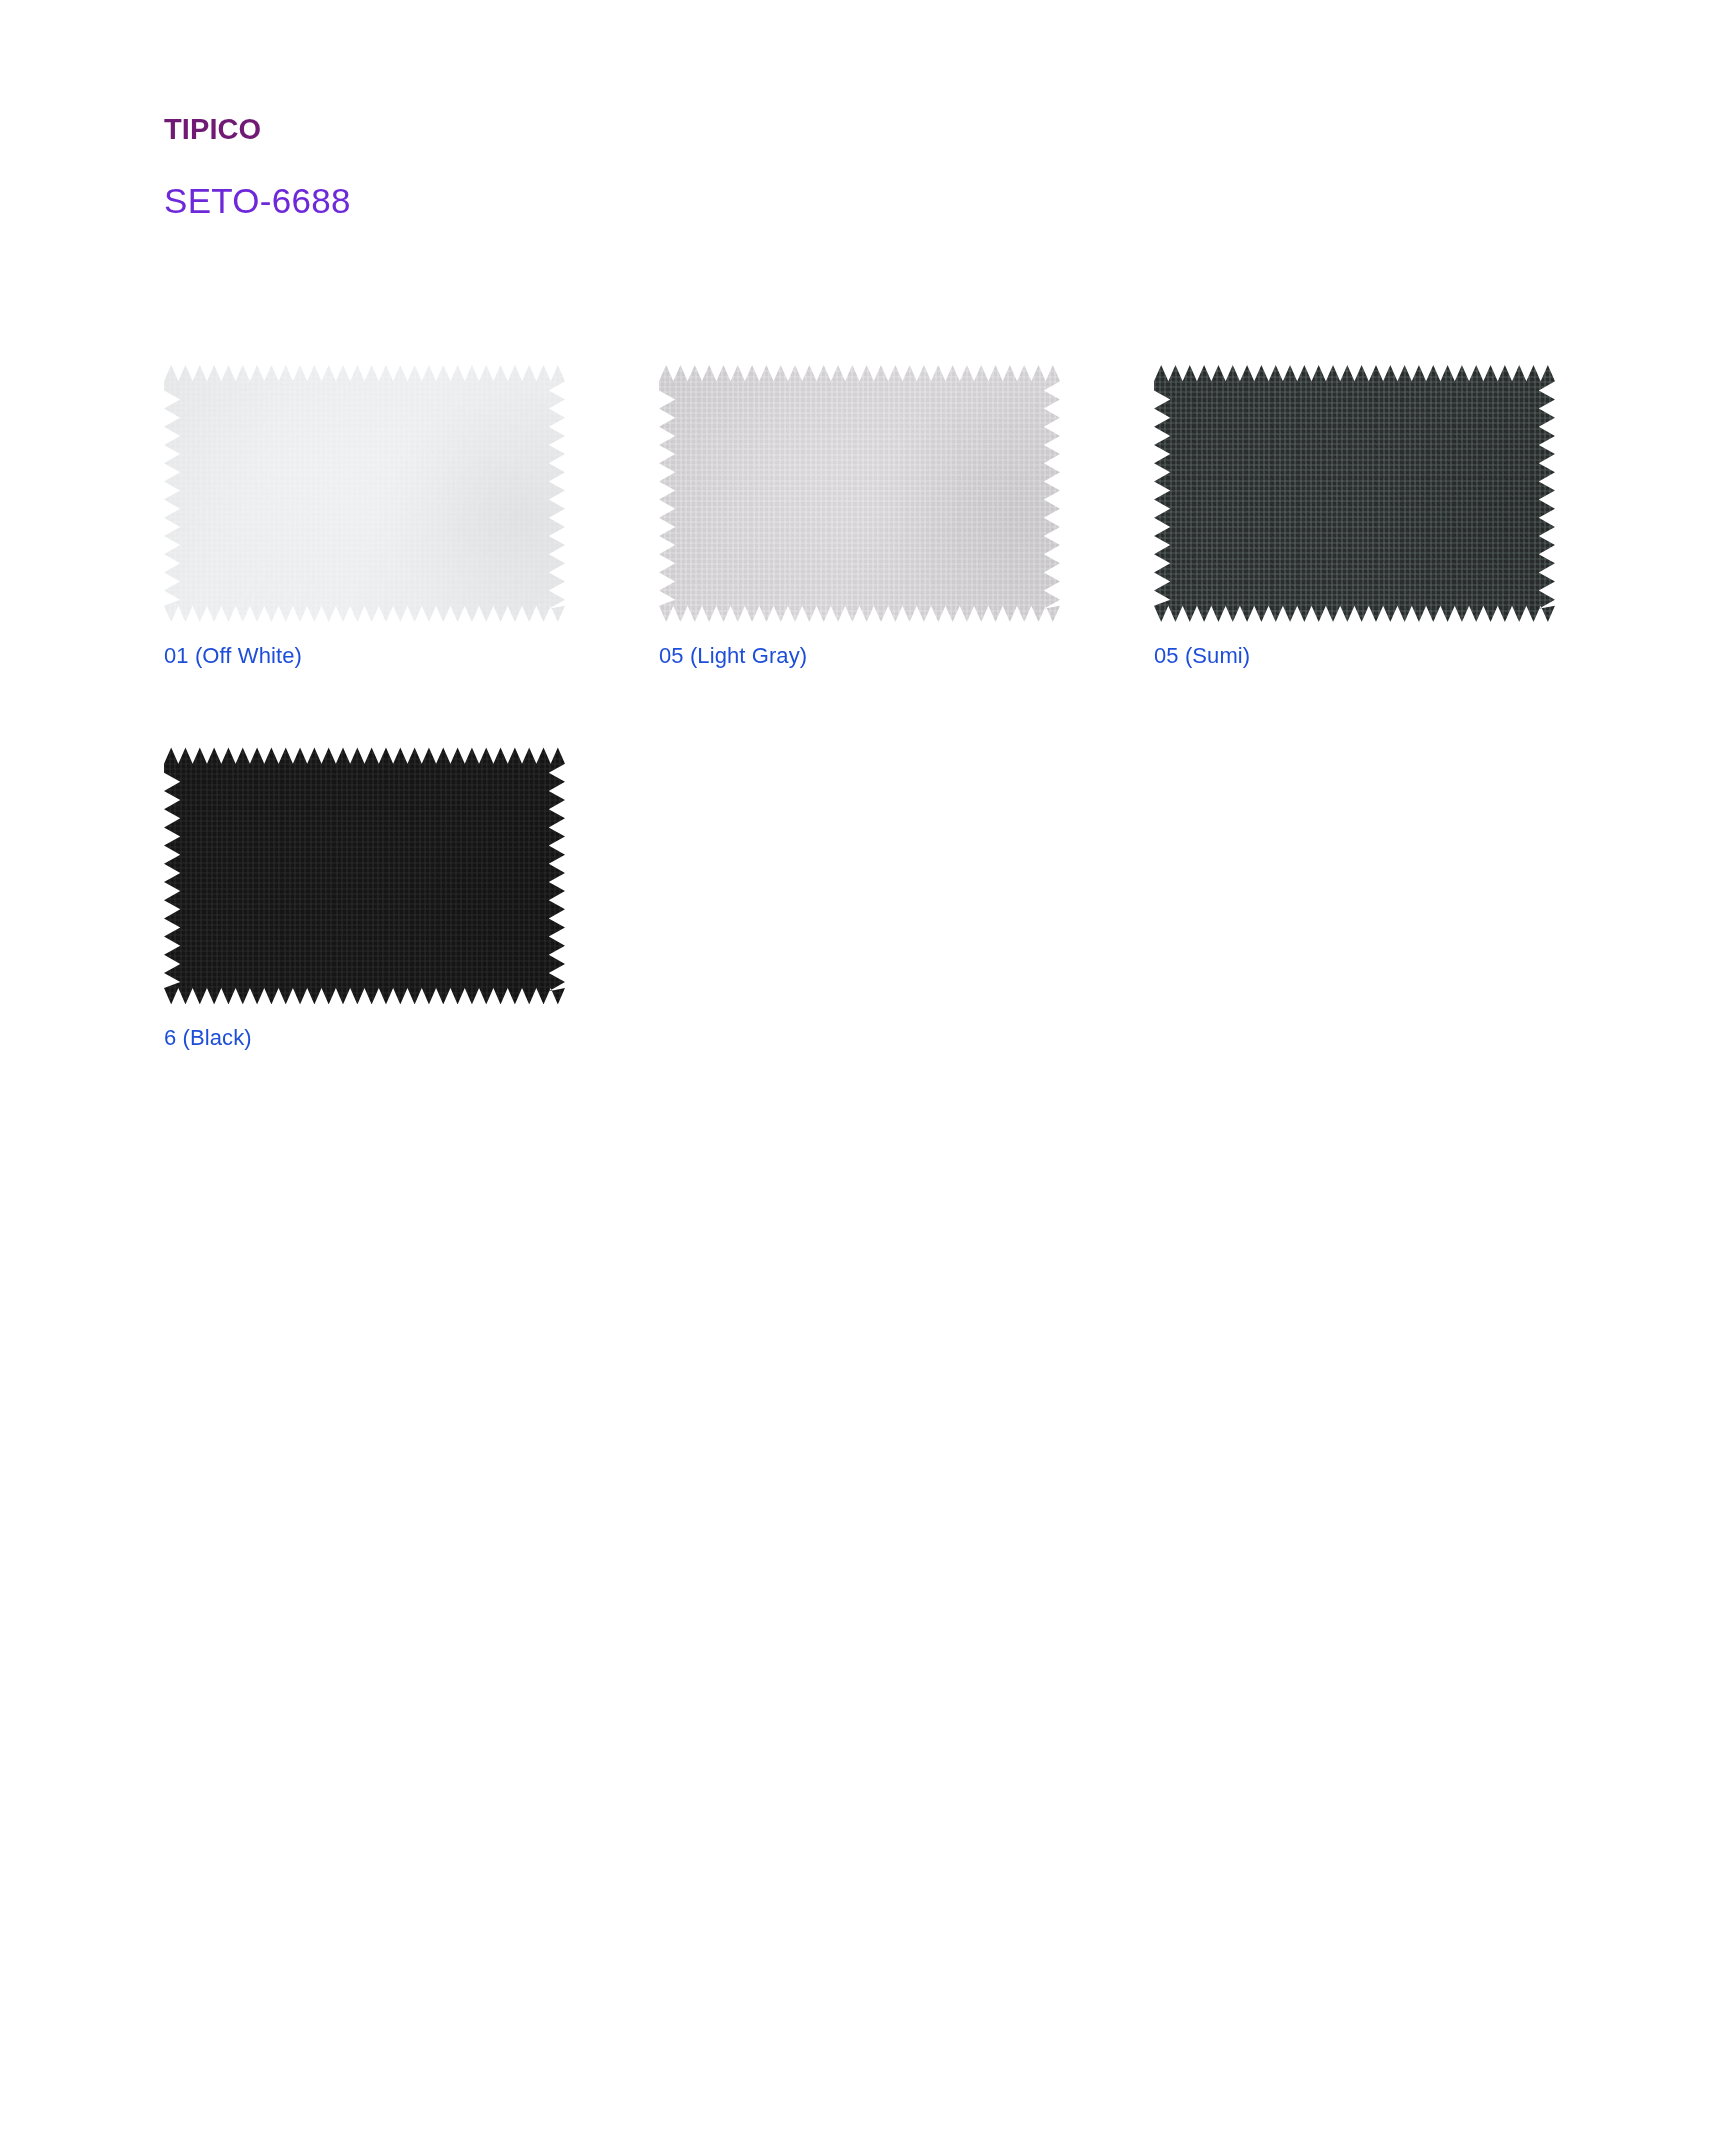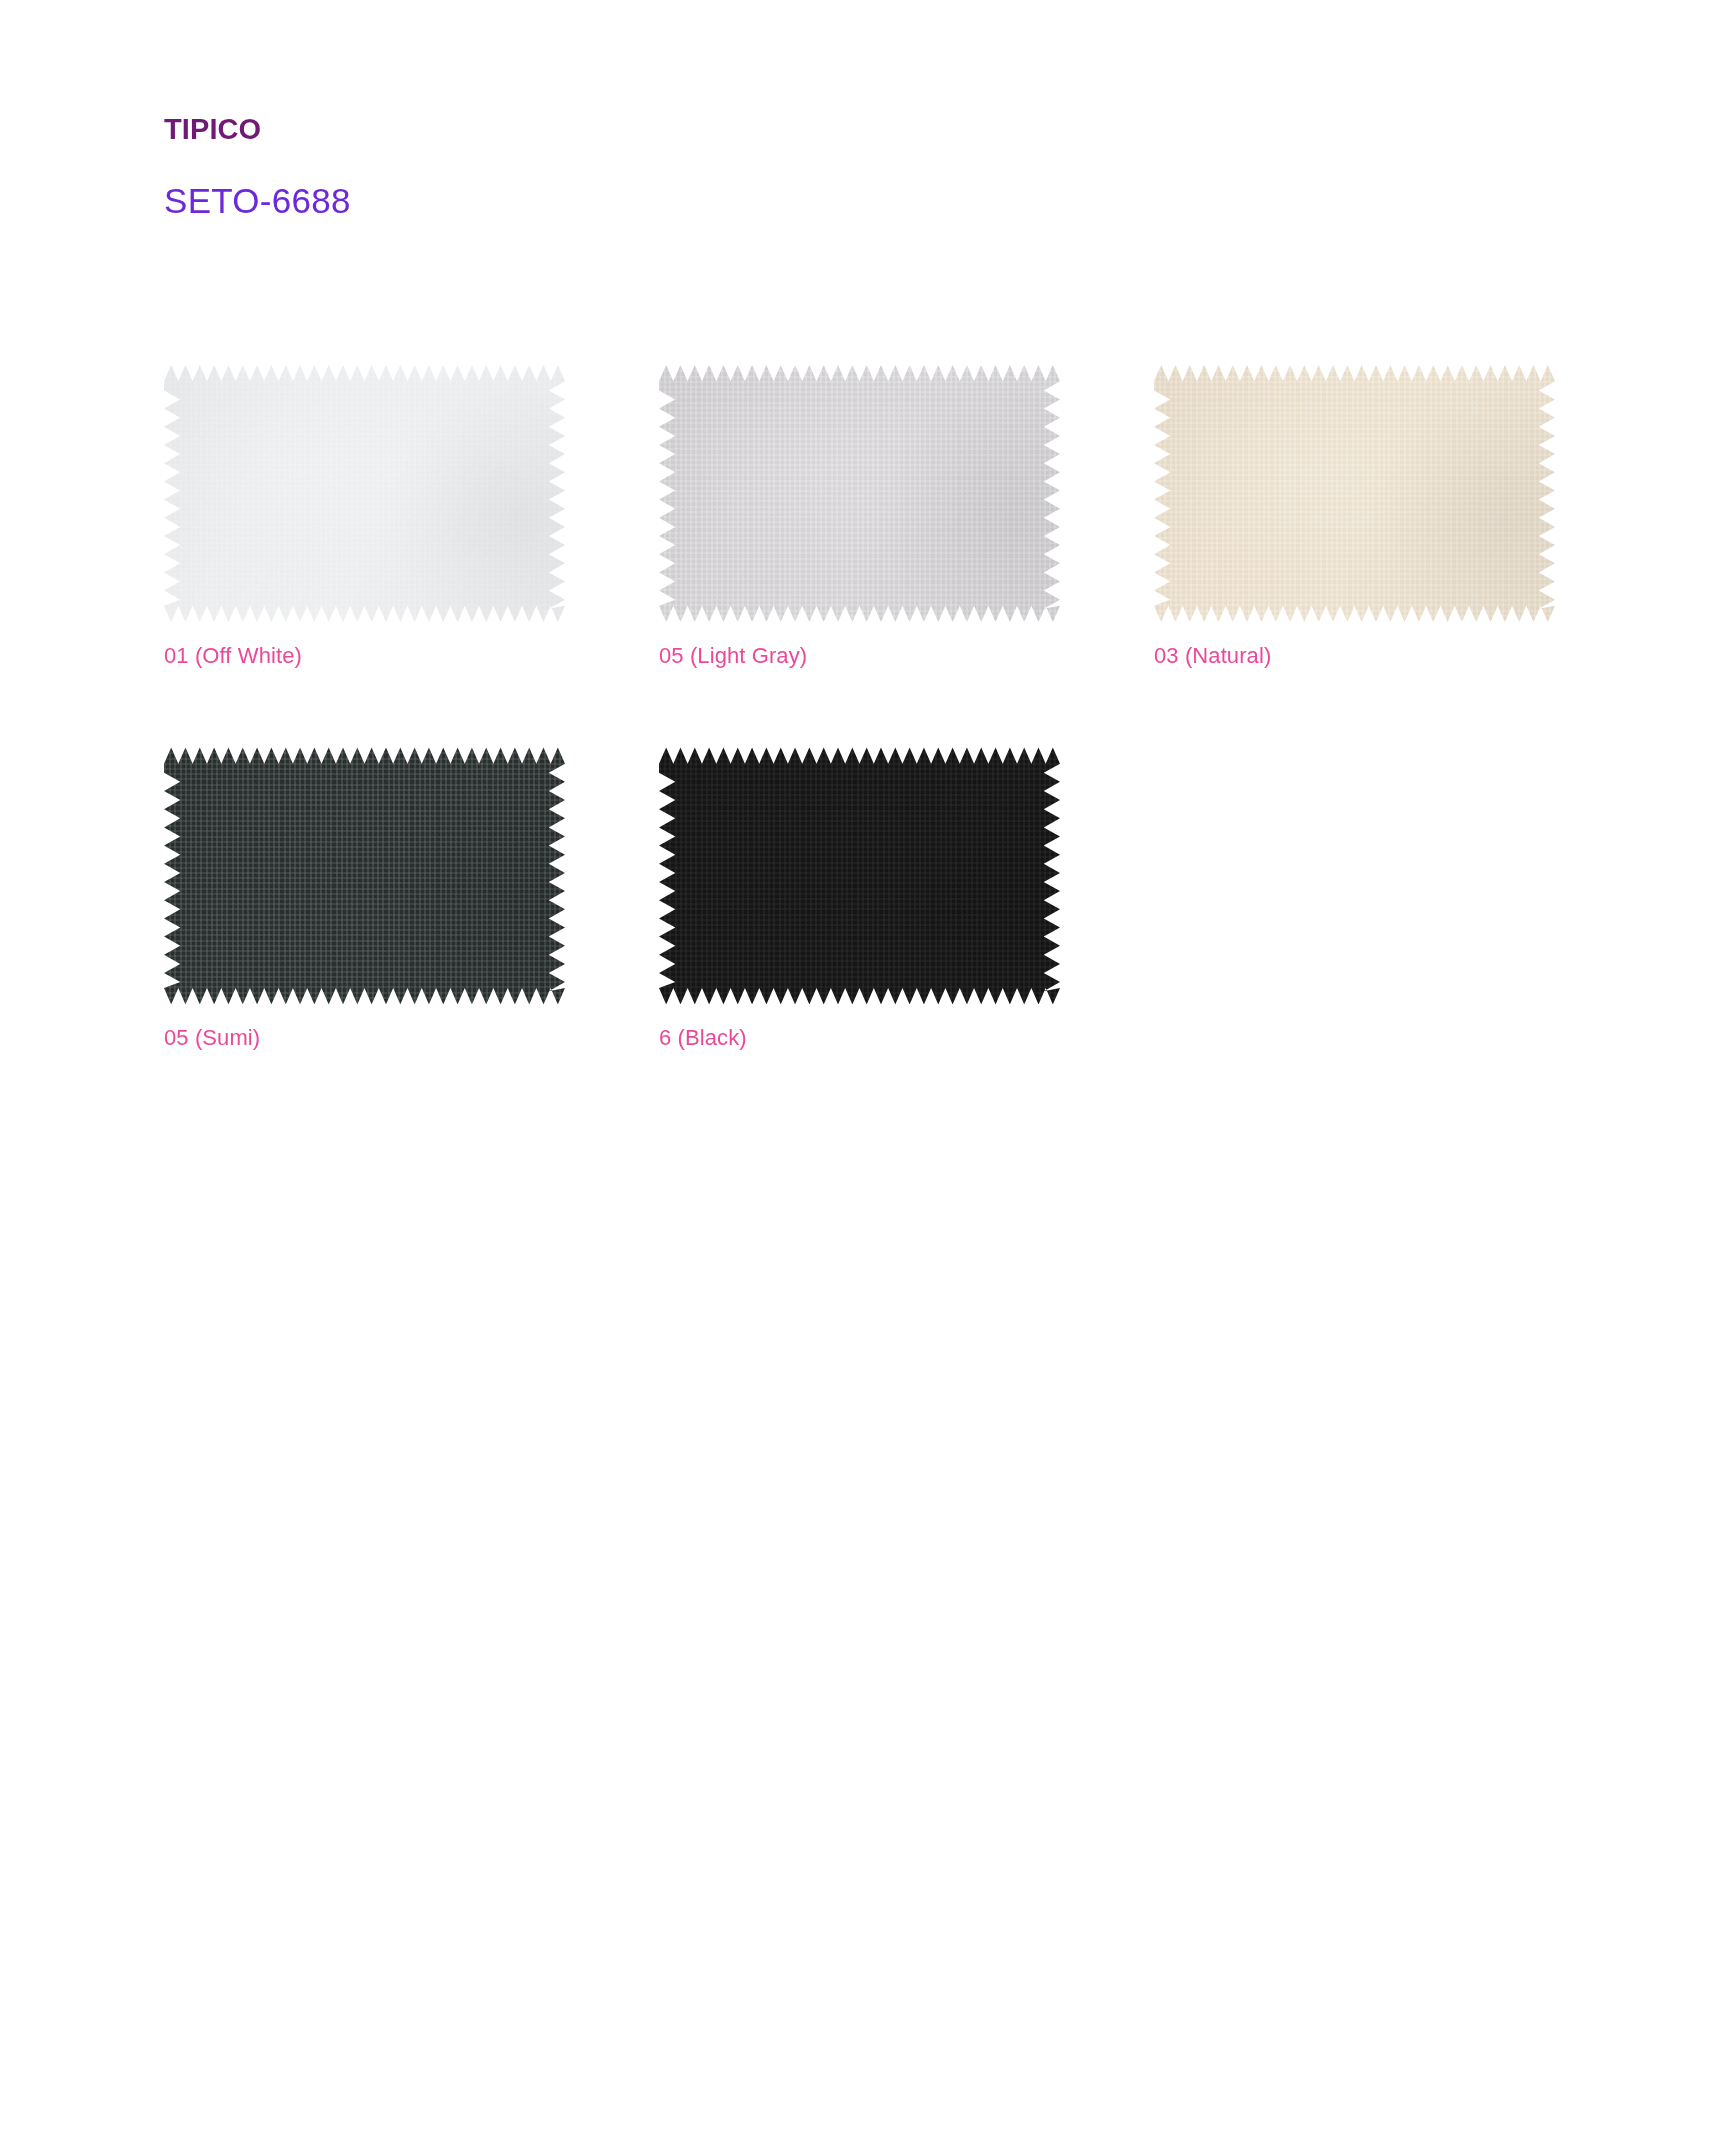--- a/index.html
+++ b/index.html
@@ -197,21 +197,21 @@
       linear-gradient(112deg, rgba(0,0,0,0.05) 0%, rgba(0,0,0,0) 28%, rgba(255,255,255,0.10) 52%, rgba(0,0,0,0.045) 100%);
     mix-blend-mode: multiply;
     opacity: 0.9;
   }
   .shade.light { mix-blend-mode: normal; opacity: 0.55; }
 
   .label {
     margin-top: 21px;
     font-size: 22px;
     line-height: 1.2;
-    color: #ec4899;
+    color: #1d4ed8;
     letter-spacing: 0.1px;
     white-space: nowrap;
   }
 </style>
 </head>
 <body>
 
 <div class="page">
 
   <div class="header">
@@ -233,29 +233,20 @@
         <div class="swatch-wrap">
           <div class="swatch" style="background-color: rgb(214, 212, 215);">
             <div class="weave" style="opacity: 0.55;"></div>
             <div class="shade light"></div>
           </div>
         </div>
         <div class="label">05 (Light Gray)</div>
       </div>
       <div class="cell">
         <div class="swatch-wrap">
-          <div class="swatch" style="background-color: rgb(236, 225, 207);">
-            <div class="weave" style="opacity: 0.6;"></div>
-            <div class="shade light"></div>
-          </div>
-        </div>
-        <div class="label">03 (Natural)</div>
-      </div>
-      <div class="cell">
-        <div class="swatch-wrap">
           <div class="swatch" style="background-color: rgb(52, 58, 57);">
             <div class="weave" style="opacity: 1;"></div>
             <div class="shade"></div>
           </div>
         </div>
         <div class="label">05 (Sumi)</div>
       </div>
       <div class="cell">
         <div class="swatch-wrap">
           <div class="swatch" style="background-color: rgb(26, 26, 26);">

